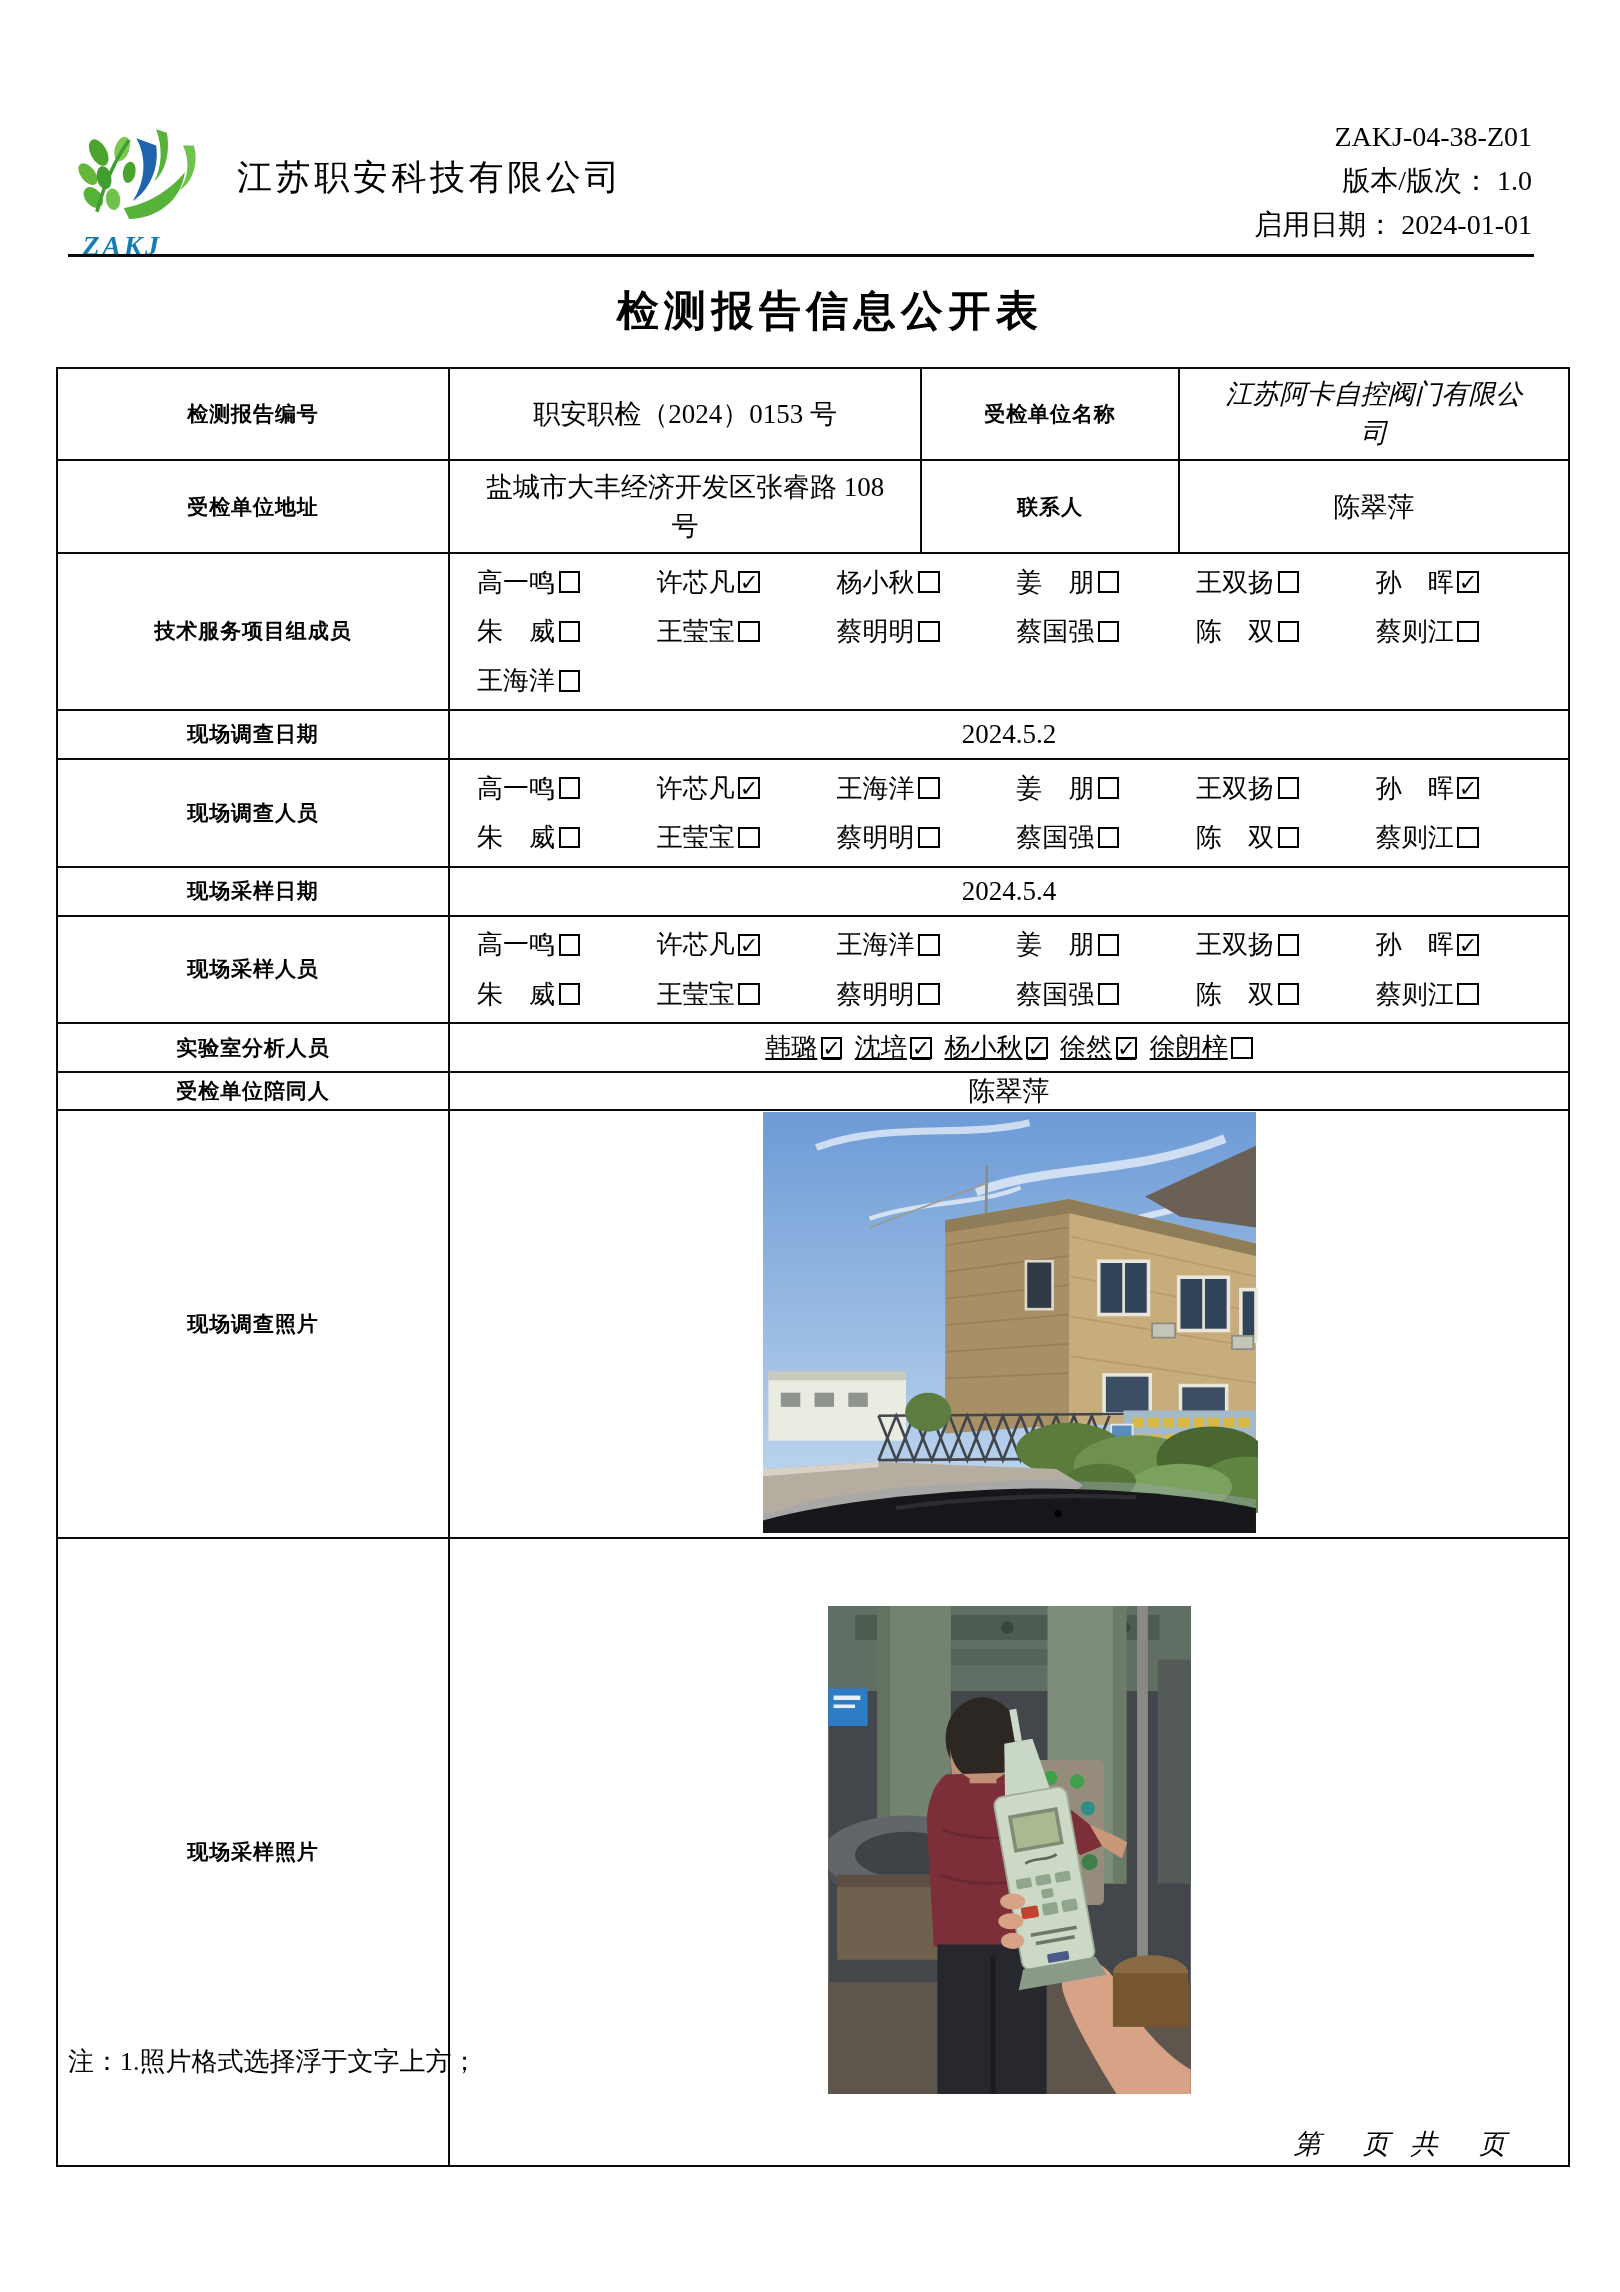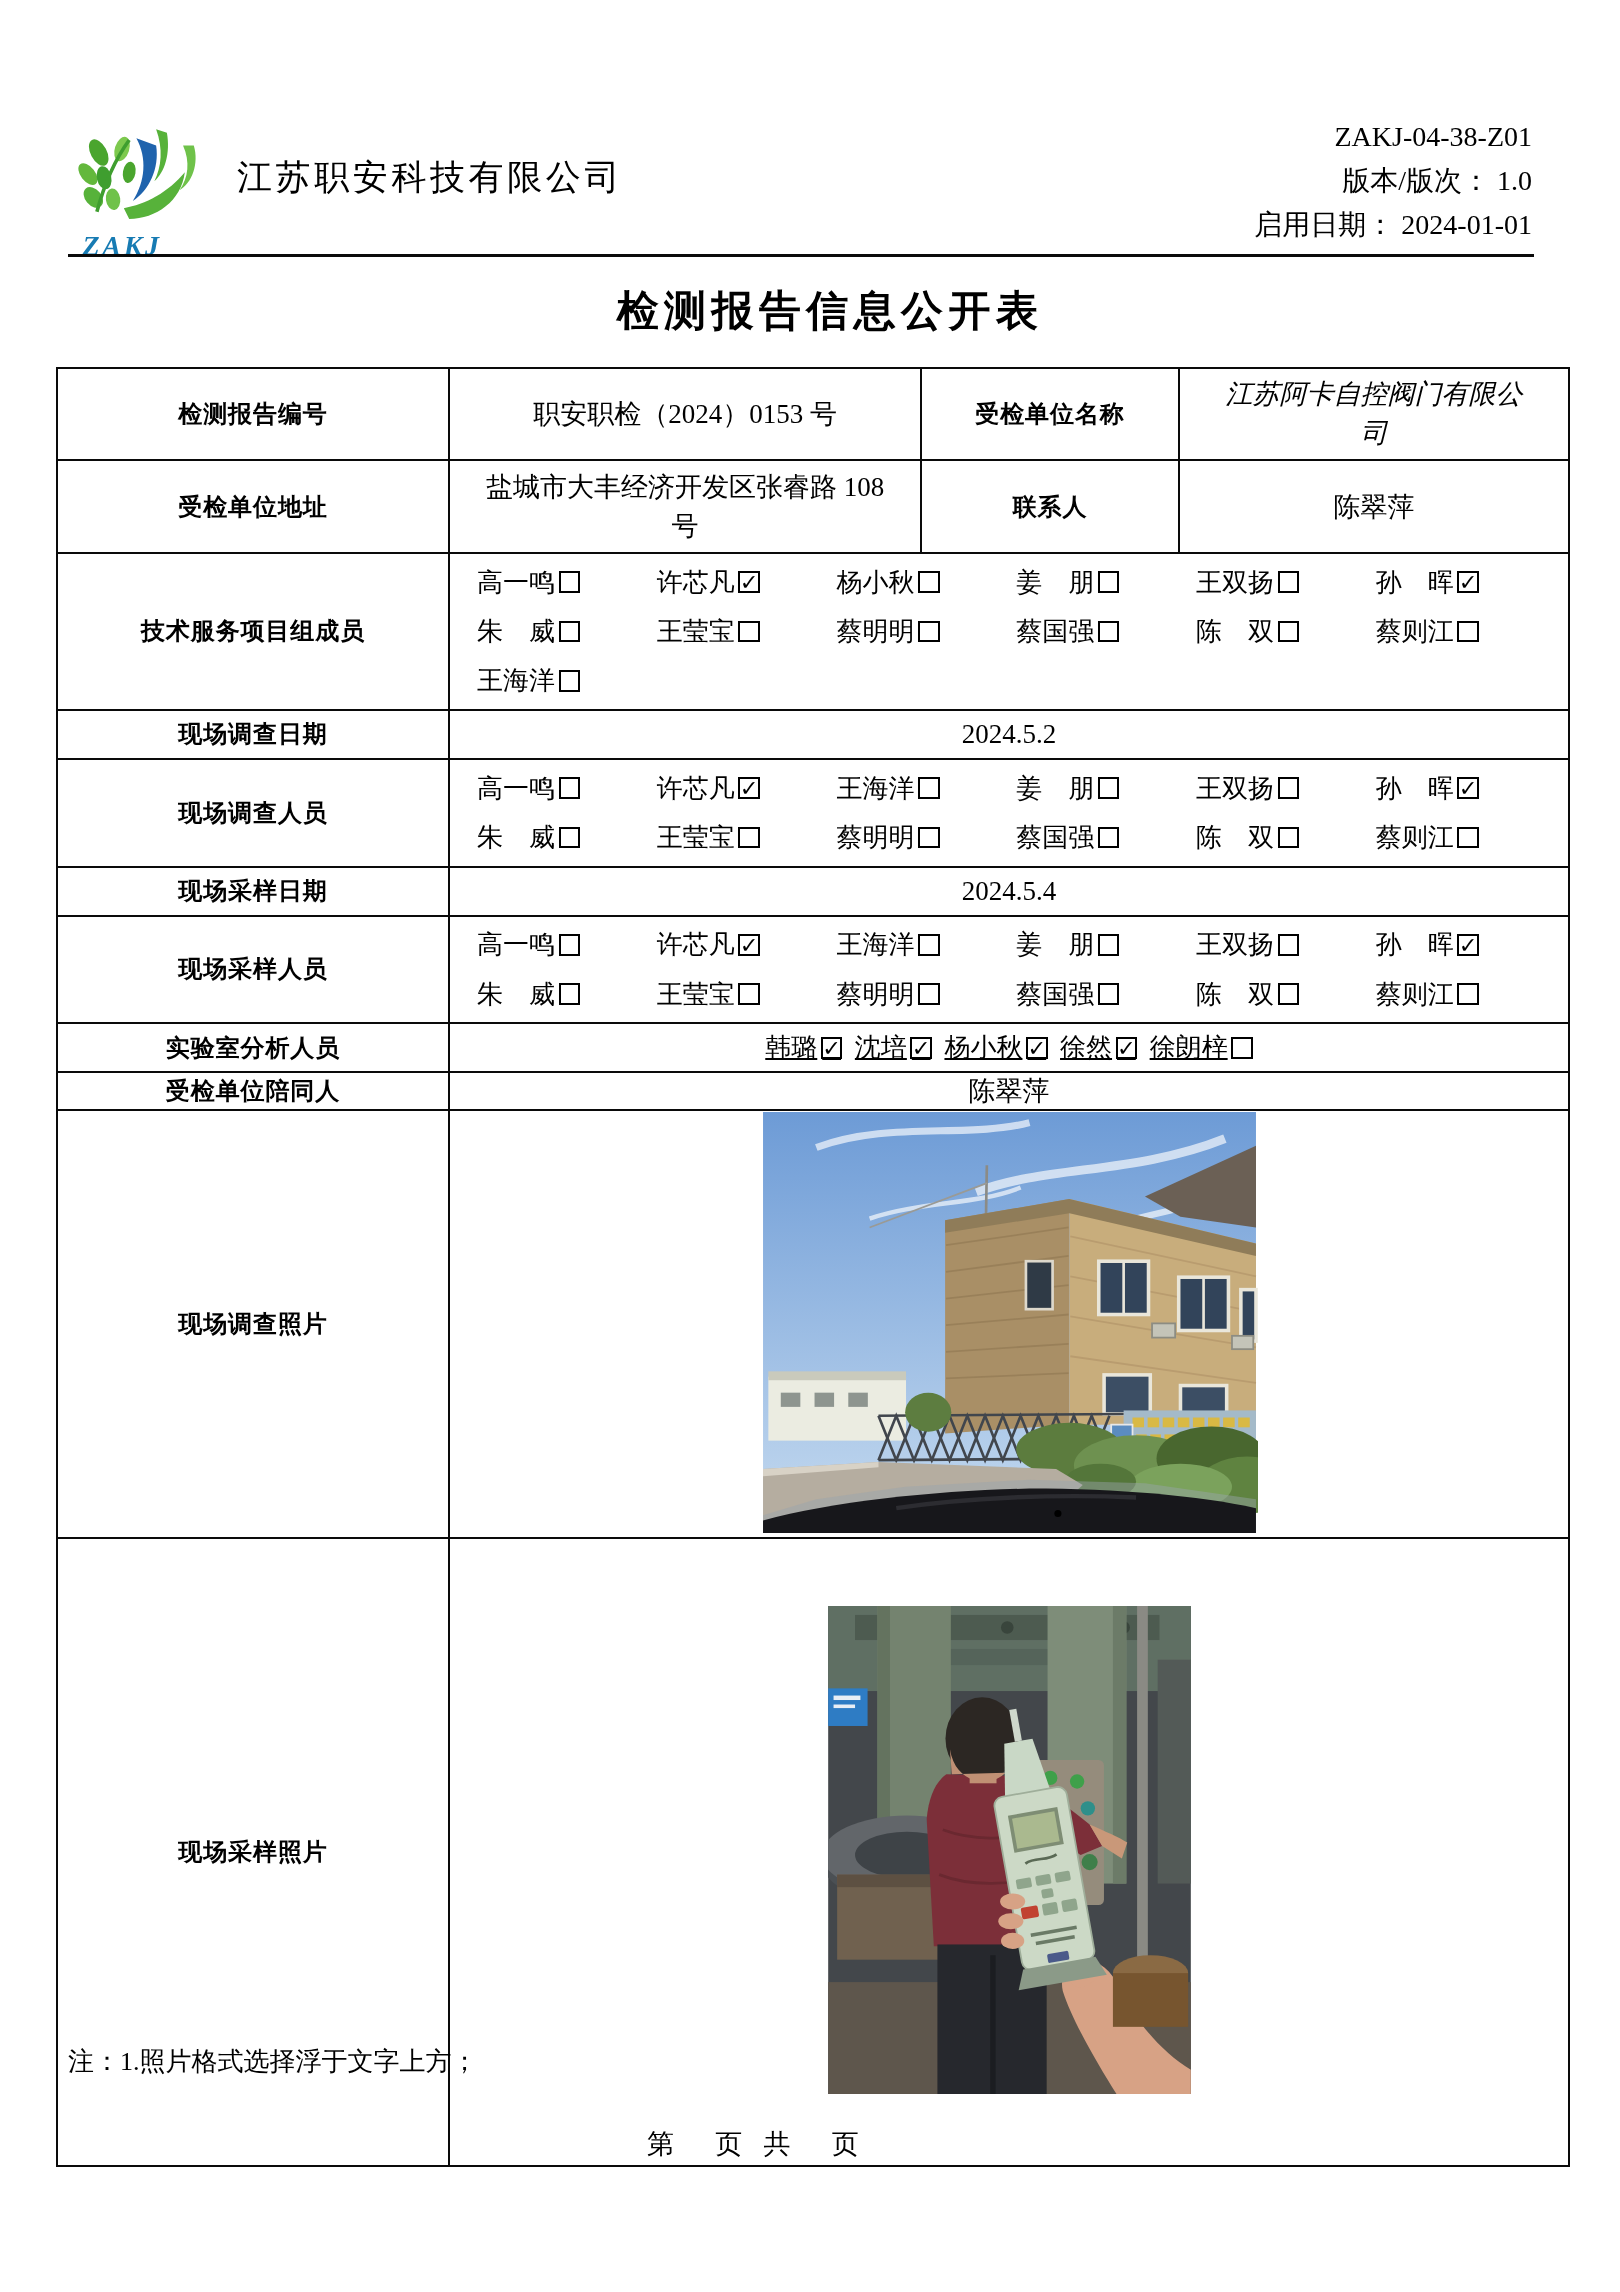--- a/index.html
+++ b/index.html
@@ -45,21 +45,21 @@
     position:absolute;left:56px;top:367px;width:1512px;
     border-collapse:collapse;table-layout:fixed;
     border:2.7px solid var(--line-black);
   }
   table.form td{
     border:2.1px solid var(--line-black);
     padding:0;vertical-align:middle;overflow:hidden;
   }
   .lbl{
     font-family:"Liberation Sans",sans-serif;font-weight:700;
-    font-size:24px;text-align:center;letter-spacing:0.9px;
+    font-size:21px;text-align:center;letter-spacing:0.9px;
   }
   .val{
     font-family:"Liberation Serif",serif;font-size:27px;text-align:center;
   }
   .val-narrow{max-width:315px;margin:0 auto;line-height:39px;font-style:italic;}
   .val-addr{max-width:421px;margin:0 auto;line-height:39px;}
   .members{
     display:grid;grid-template-columns:repeat(6,1fr);
     row-gap:14.3px;padding:10.7px 12.5px 10.7px 27px;box-sizing:border-box;
     align-content:center;
@@ -76,22 +76,22 @@
   .lab-line{display:flex;justify-content:center;gap:12.5px;padding:3.6px 0;}
   .lab-line .member{font-size:26px;text-decoration:underline;}
   .photo-cell{text-align:center;}
   .photo-frame{display:inline-block;line-height:0;}
   
   .note{
     position:absolute;left:68px;top:2044px;
     font-size:26px;font-family:"Liberation Serif",serif;
   }
   .page-footer{
-    position:absolute;left:0;right:107px;top:2126px;text-align:center;
-    font-size:27px;letter-spacing:7.2px;font-family:"Liberation Serif",serif;
+    position:absolute;left:0;right:107px;top:2126px;text-align:right;
+    font-size:27px;letter-spacing:7.2px;font-family:"Liberation Serif",serif;font-style:italic;
   }
 </style>
 </head>
 <body>
 
 <div class="page">
 
   <div class="logo-wrap">
     <svg class="logo-mark" width="157" height="106" viewBox="0 0 175 118">
       <g>

